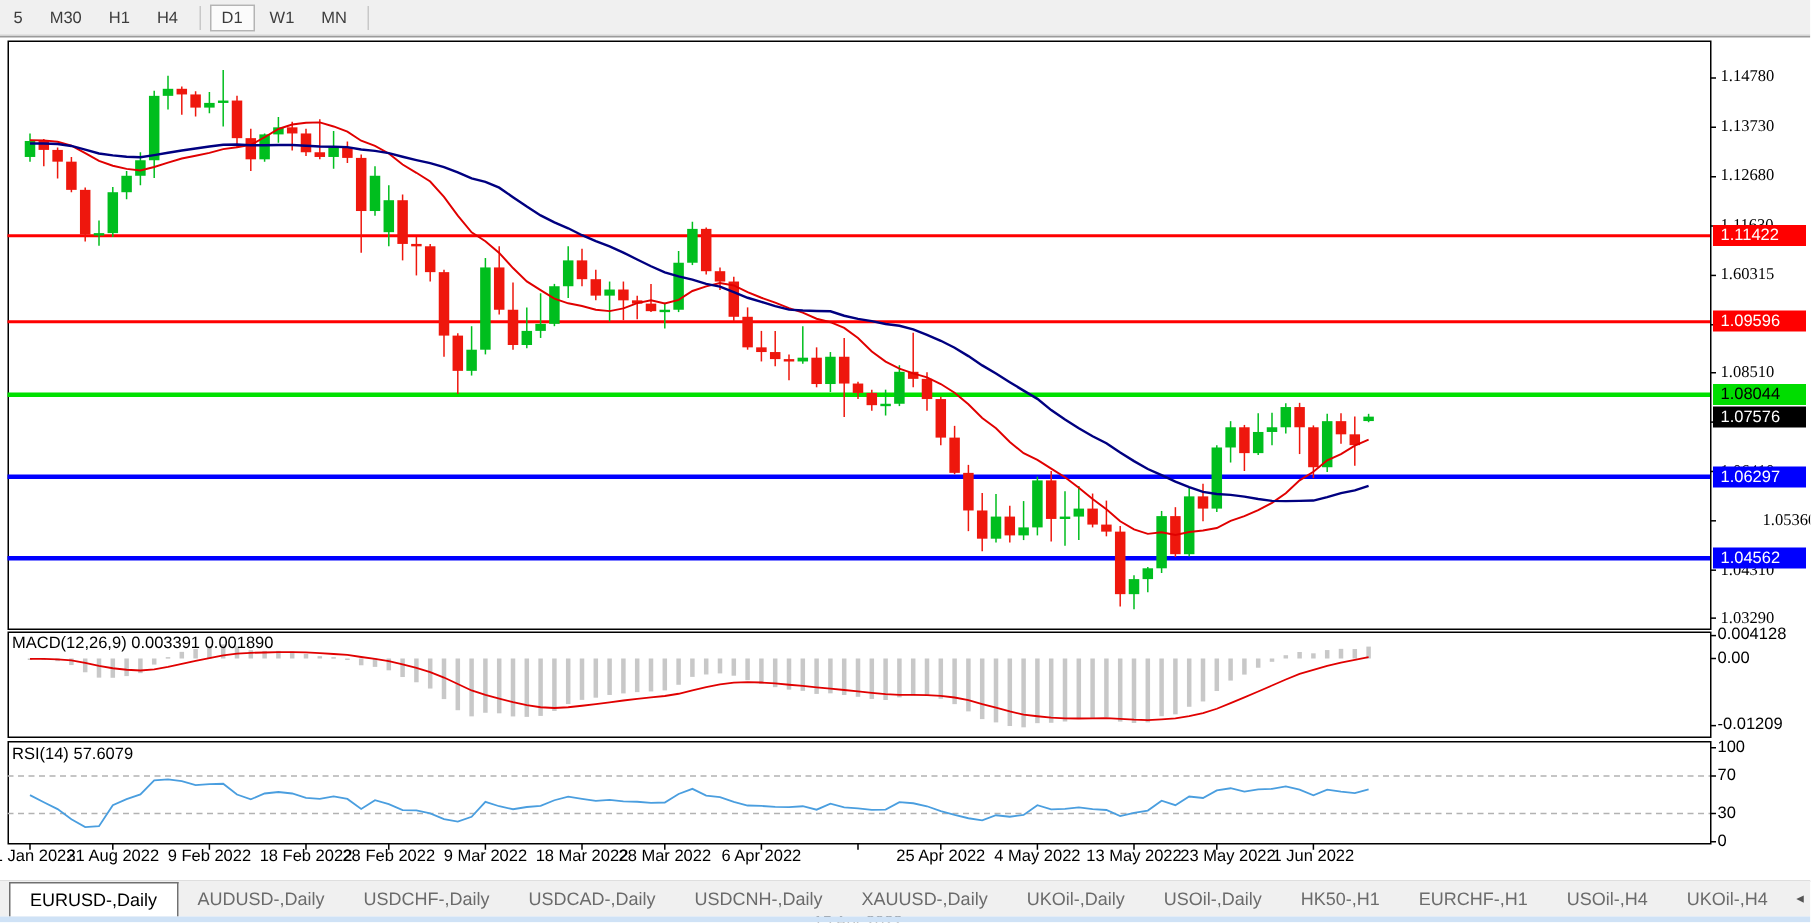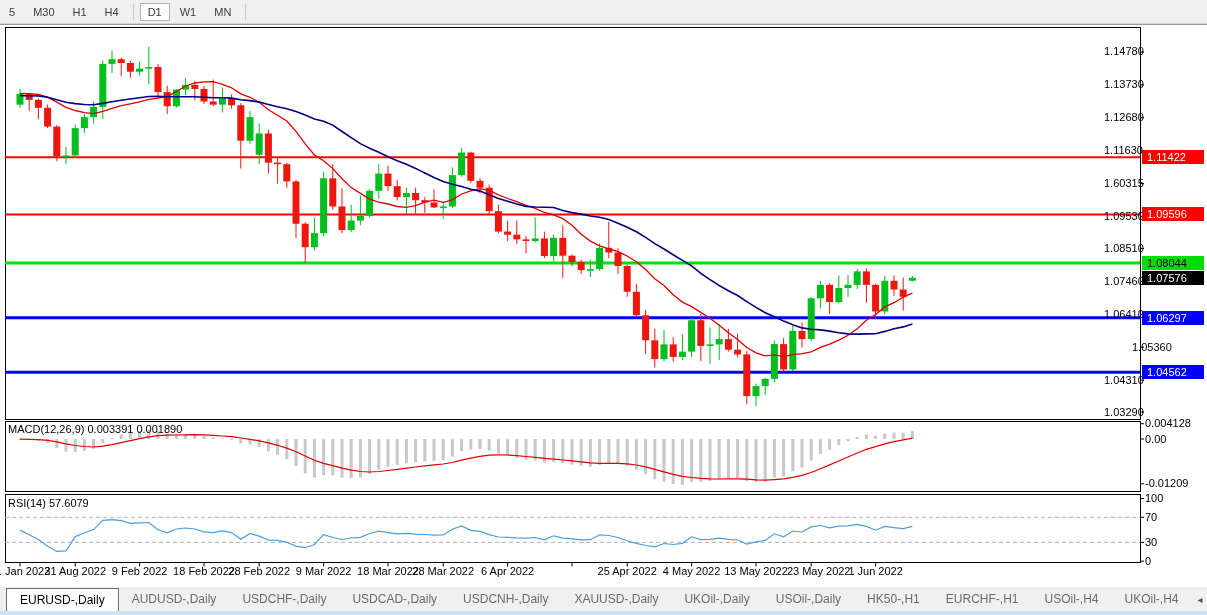--- a/index.html
+++ b/index.html
@@ -8,21 +8,21 @@
   #toolbar{position:absolute;left:0;top:0;width:1207px;height:23px;background:#f0f0f0;border-bottom:1px solid #d4d4d4;display:flex;align-items:center;font-size:11px;color:#3c3c3c;}
   .tf-btn{padding:2px 7px;margin:0 1px;border:1px solid transparent;cursor:default;}
   .tf-btn.active{background:#fbfbfb;border:1px solid #b4b4b4;}
   .tf-sep{width:1px;height:16px;background:#c8c8c8;margin:0 5px;}
   
   #chartwin{position:absolute;left:0;top:24px;width:1207px;height:562px;background:#fff;border-top:1px solid #9b9b9b;border-bottom:1px solid #9b9b9b;}
   #plot-svg{position:absolute;left:0;top:0;}
   #chart-title{position:absolute;left:11px;top:7px;font-size:11.5px;font-weight:bold;color:#000;white-space:nowrap;}
   #chart-title .caret{font-size:8px;vertical-align:1px;margin-right:5px;}
   #chart-title span{margin-right:4px;}
-  .axis-label{position:absolute;left:1104px;font-size:11px;color:#000;white-space:nowrap;}
+  .axis-label{position:absolute;left:1147px;font-size:11px;color:#000;white-space:nowrap;font-family:Liberation Serif, serif;}
   .sub-label{position:absolute;left:1145px;font-size:11px;color:#000;white-space:nowrap;}
   .price-tag{position:absolute;left:1142px;width:62px;height:14px;font-size:11px;line-height:14px;padding-left:5px;box-sizing:border-box;white-space:nowrap;}
   .panel-title{position:absolute;font-size:11px;color:#000;white-space:nowrap;}
   .date-label{position:absolute;top:540px;font-size:11px;color:#000;white-space:nowrap;transform:translateX(-50%);}
   
   #tabbar{position:absolute;left:0;top:587px;width:1207px;height:24px;background:#f0f0f0;display:flex;align-items:stretch;font-size:12px;color:#6b6b6b;}
   .tab{display:flex;align-items:center;padding:0 13px;white-space:nowrap;cursor:default;}
   .tab.active{background:#fff;border:1px solid #707070;border-bottom:none;color:#000;margin-left:6px;margin-top:1px;}
   .tab-sep{width:1px;align-self:center;height:14px;background:#b9b9b9;}
   #tab-scroll{margin-left:auto;display:flex;align-items:center;padding-right:8px;color:#555;font-size:10px;}

